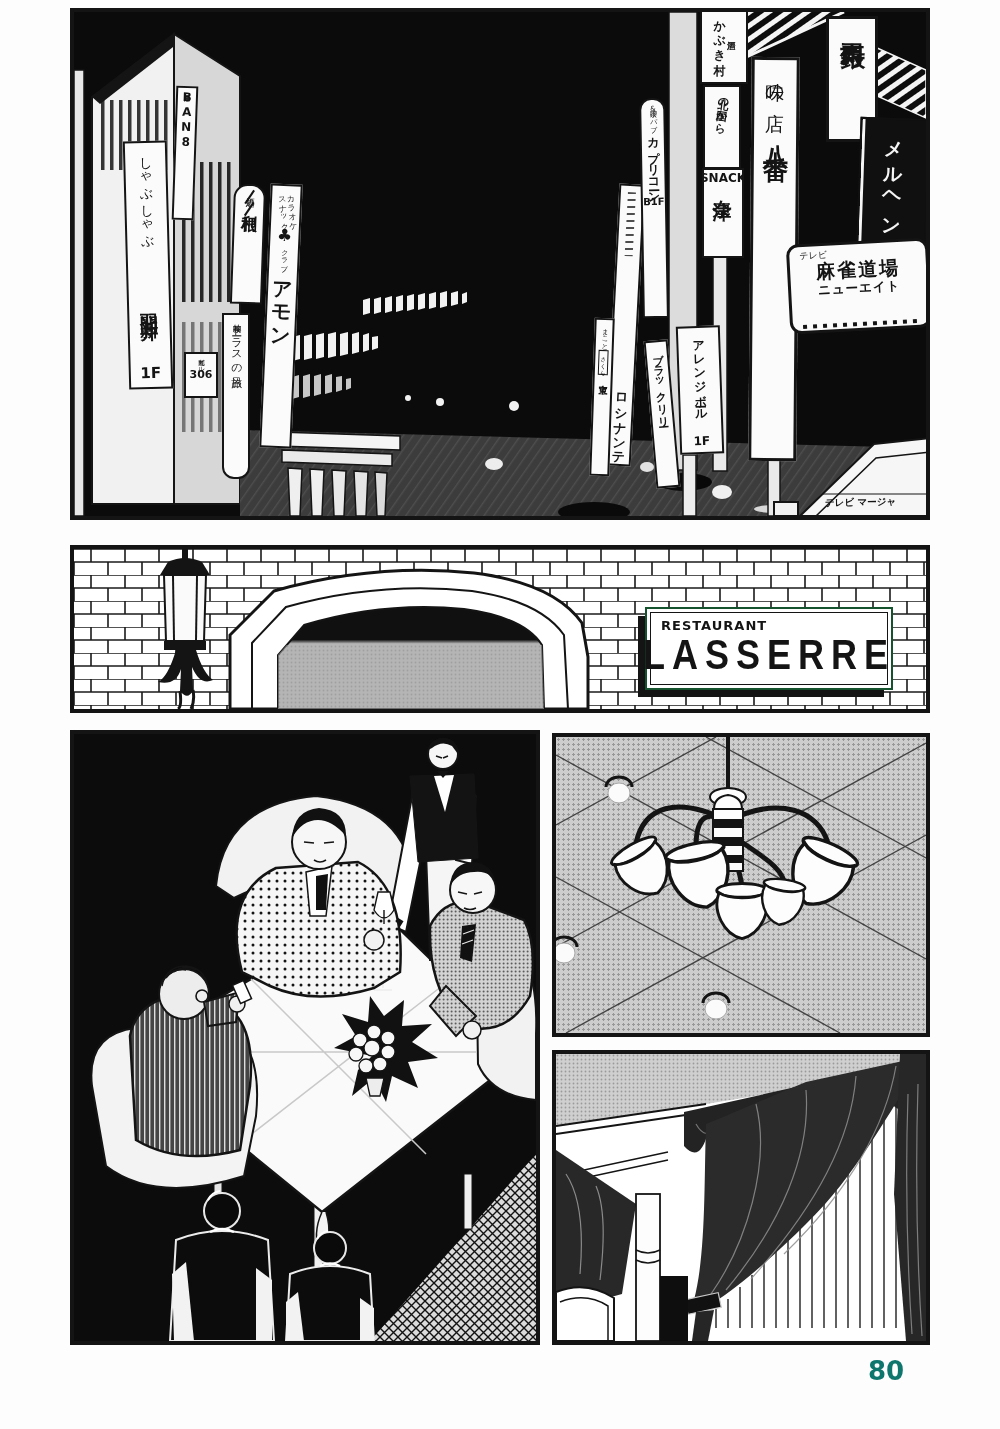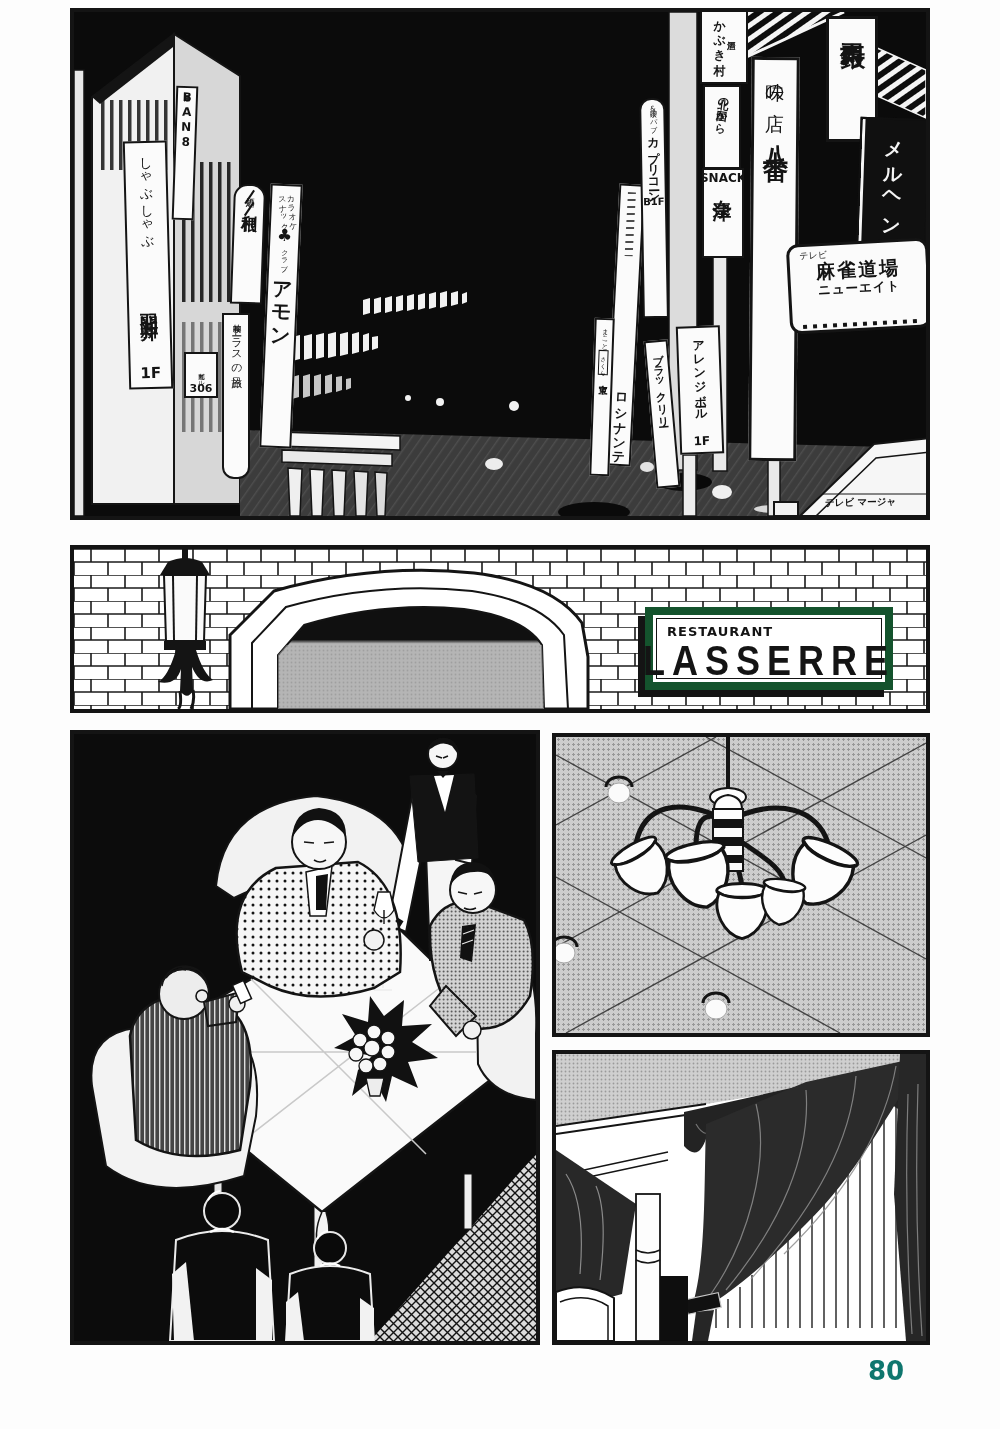--- a/index.html
+++ b/index.html
@@ -13,21 +13,21 @@
       text-align:center;line-height:1.06;color:#141414;transform-origin:center;overflow:hidden;}
   .vt{writing-mode:vertical-rl;text-orientation:upright;letter-spacing:1px;}
   .vt > span{display:block;}
   .vt.onecol > span{display:inline;}
   .b{font-weight:bold;}
   .slash{width:16px;height:2px;background:#141414;transform:rotate(-58deg);margin:4px 0;flex:none;}
   .ticks{width:8px;height:64px;flex:none;opacity:.75;
          background:repeating-linear-gradient(#141414 0 2px, transparent 2px 7px);}
   
   .lsign{position:absolute;left:571px;top:58px;width:248px;height:83px;background:#fff;
-         border:8px solid #14532d;box-sizing:border-box;box-shadow:-8px 8px 0 -1px #141414;}
+         border:2px solid #14532d;box-sizing:border-box;box-shadow:-8px 8px 0 -1px #141414;}
   .lsign-in{position:absolute;left:3px;top:3px;right:3px;bottom:3px;border:1px solid #141414;
             display:flex;flex-direction:column;align-items:center;}
   .lsign .rtop{align-self:flex-start;margin:5px 0 0 10px;font-size:13px;font-weight:bold;letter-spacing:1px;}
   .lsign .rname{font-size:36px;font-weight:bold;letter-spacing:7px;transform:scaleY(1.18);
                 font-family:"Liberation Sans",sans-serif;margin-top:1px;}
   
   .bulbs{position:absolute;left:8px;right:8px;bottom:0;height:7px;
          background-image:radial-gradient(circle at 4px 3px,#141414 2.1px,transparent 2.5px);
          background-size:10px 7px;background-repeat:repeat-x;}
   
@@ -169,21 +169,21 @@
     <div class="sg" style="left:191px;top:172px;width:32px;height:264px;transform:rotate(2.5deg);padding-top:4px;">
       <span class="vt" style="font-size:8px;letter-spacing:0;transform:rotate(-8deg);">
         <span>カラオケ</span>
         <span>スナック</span>
       </span>
       <span style="font-size:17px;line-height:1;">♣</span>
       <span class="vt" style="font-size:7px;letter-spacing:0;">クラブ</span>
       <span class="vt b" style="font-size:20px;">アモン</span>
     </div>
 
-    <div class="sg" style="left:110px;top:340px;width:34px;height:46px;padding-top:14px;">
+    <div class="sg" style="left:110px;top:340px;width:34px;height:46px;padding-top:0;">
       <span class="vt" style="font-size:6.5px;letter-spacing:0;">丸岡ビル</span>
       <span class="b" style="font-size:11px;">306</span>
     </div>
 
     <div class="sg" style="left:148px;top:301px;width:28px;height:166px;border-radius:0 0 12px 12px;padding-top:3px;">
       <span class="vt" style="font-size:8px;letter-spacing:0;">純喫茶</span>
       <span class="vt" style="font-size:11px;letter-spacing:0;">トーラスの旅呂</span>
     </div>
 
     <div class="sg" style="left:538px;top:172px;width:26px;height:282px;transform:rotate(3deg);padding:6px 0;justify-content:space-between;">

